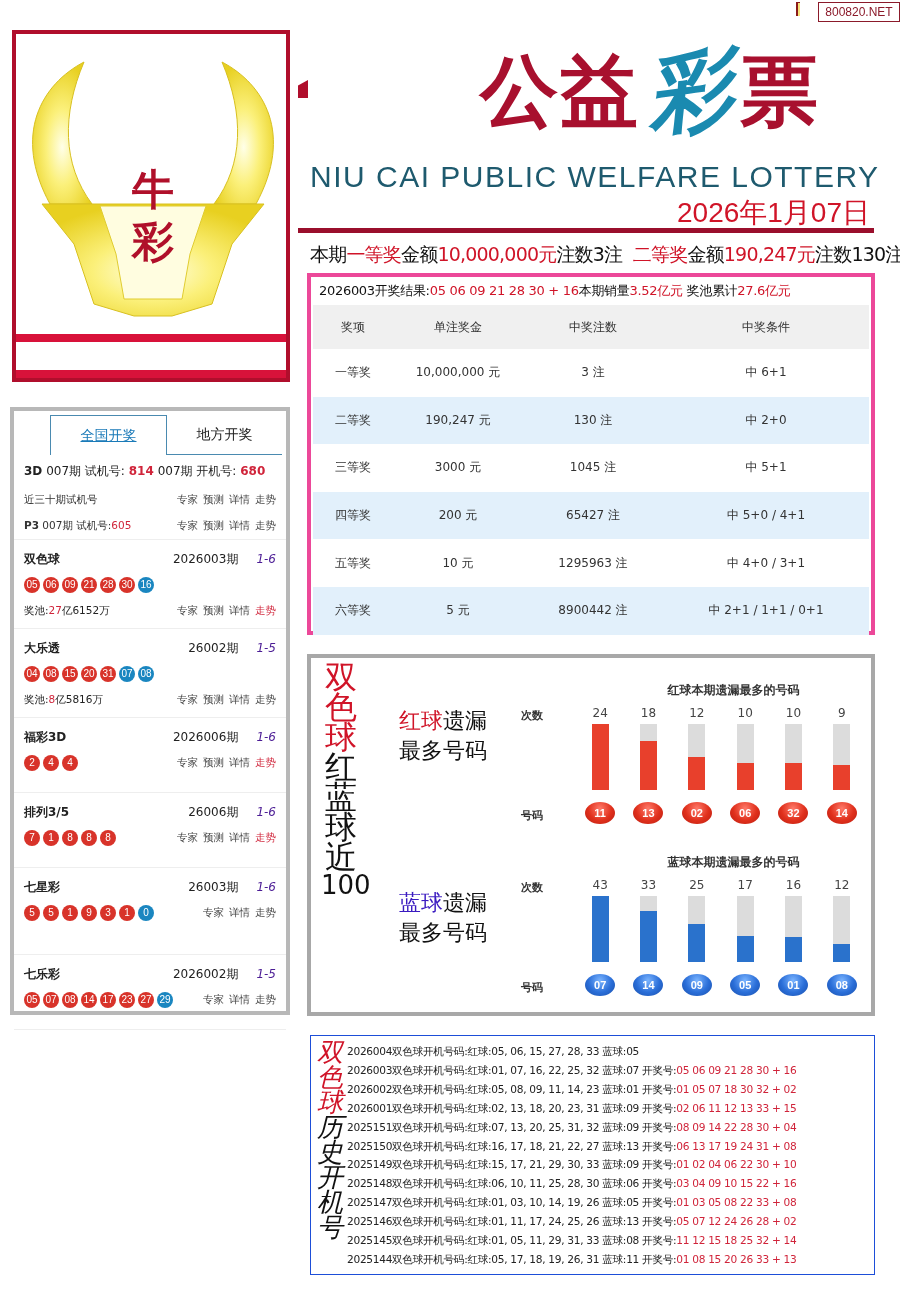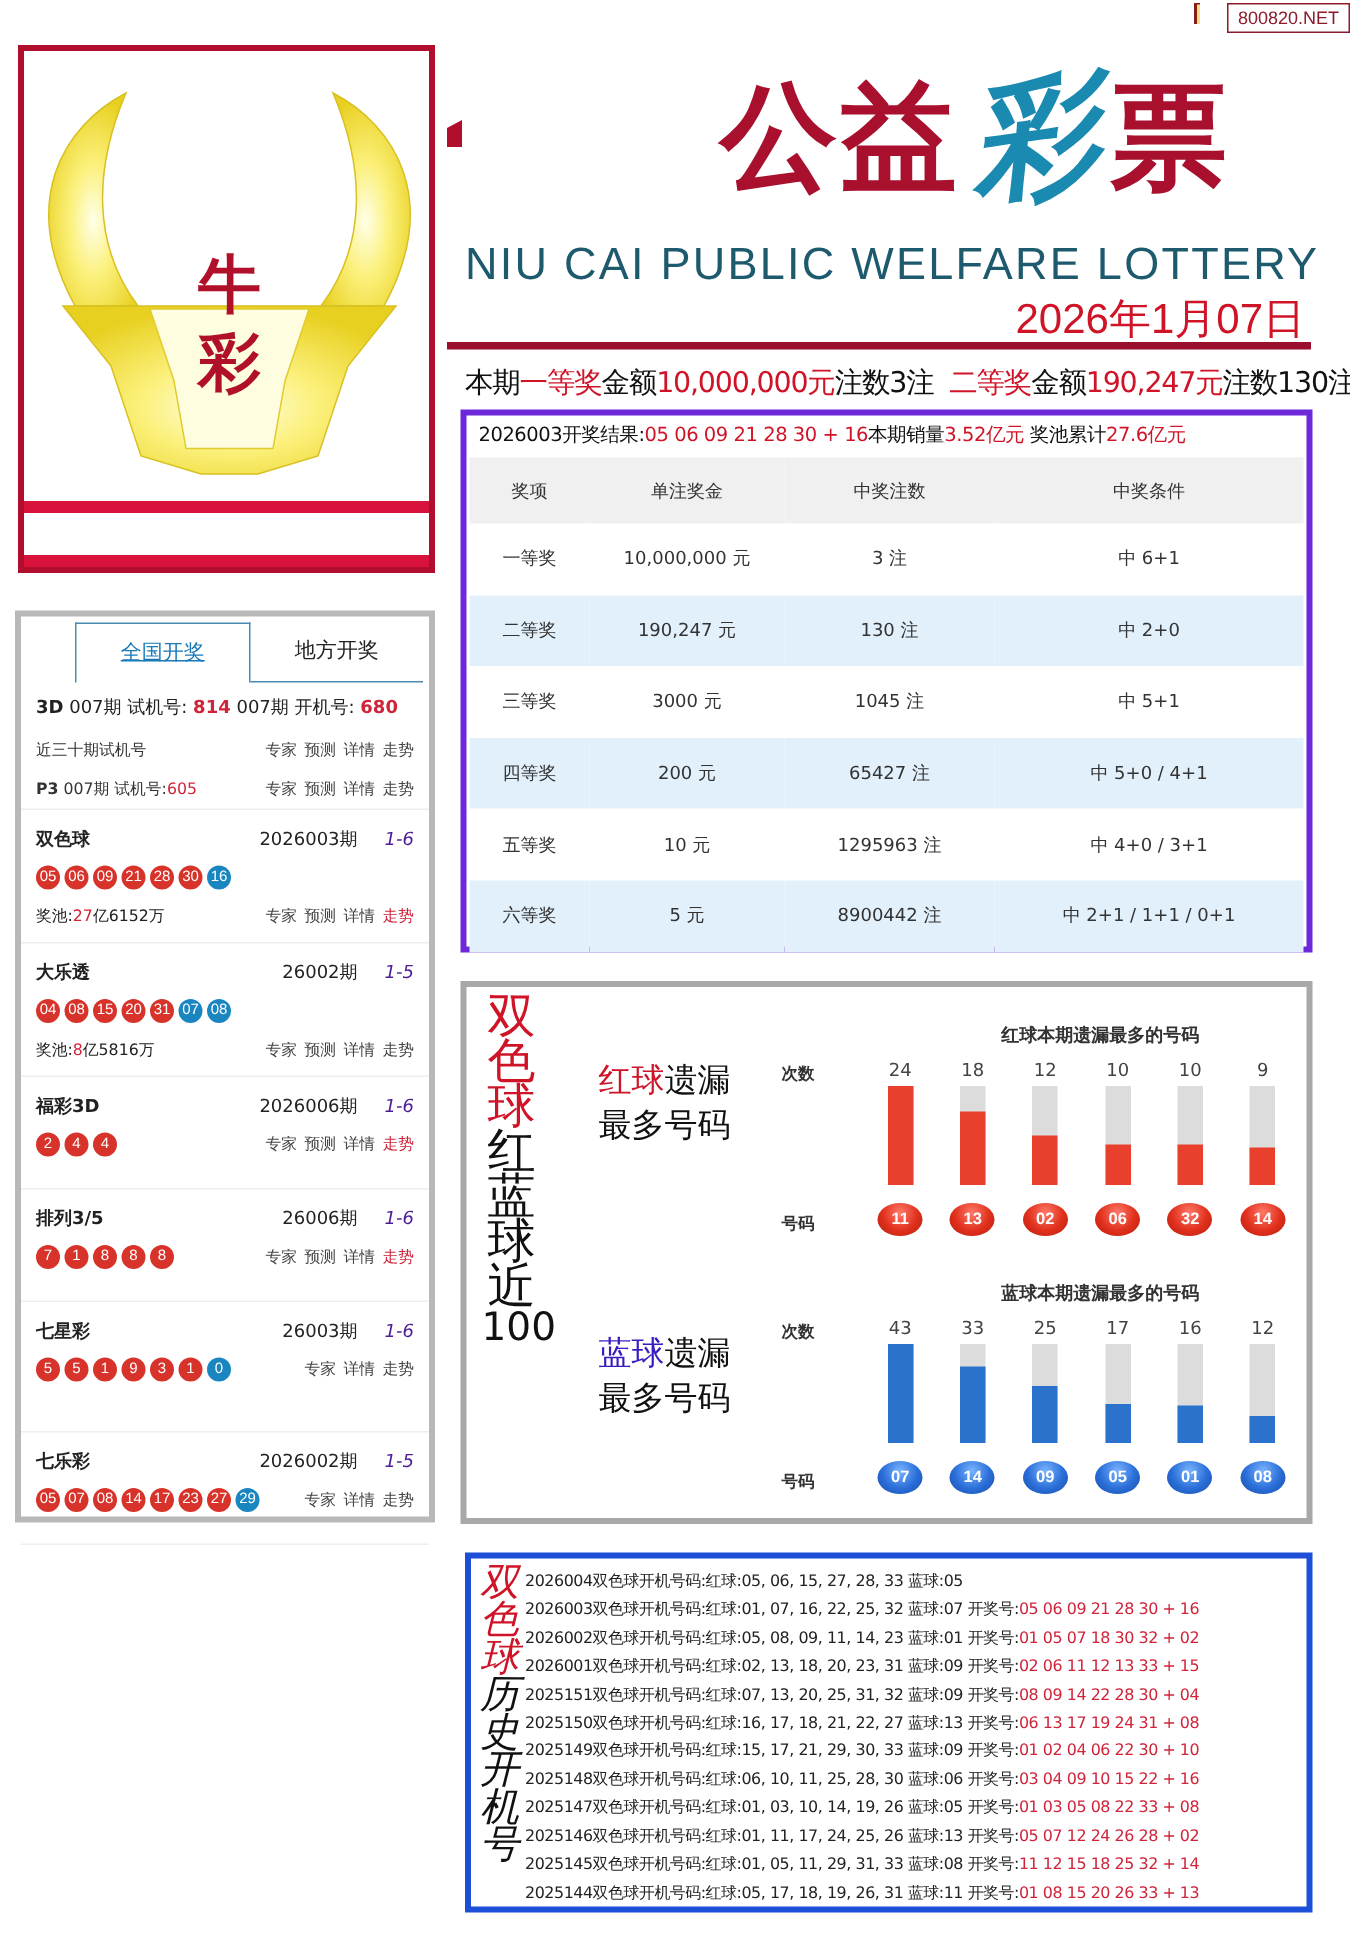--- a/index.html
+++ b/index.html
@@ -21,21 +21,21 @@
   .title-cn .cai { color: #1a8ab0; font-style: italic; transform: rotate(-8deg); display: inline-block; font-size: 86px; margin: 0 6px; }
   .title-mark { position: absolute; left: 298px; top: 80px; width: 10px; height: 18px; background: #b00e2c; clip-path: polygon(0 30%, 100% 0, 100% 100%, 0 100%); }
   .title-en { position: absolute; left: 310px; top: 160px; font-family: "Liberation Sans", sans-serif; font-size: 30px; color: #1e5a6e; letter-spacing: 1.5px; white-space: nowrap; }
   .title-date { position: absolute; right: 30px; top: 194px; font-family: "Liberation Sans", sans-serif; font-size: 28px; color: #d01428; }
   .header-rule { position: absolute; left: 298px; top: 228px; width: 576px; height: 5px; background: #9a0f2c; }
 
   .summary { position: absolute; left: 310px; top: 242px; font-size: 19px; color: #111; white-space: nowrap; font-family: "DejaVu Sans", sans-serif; letter-spacing: -0.8px; }
   .summary .red { color: #d01428; }
 
   
-  .result-box { position: absolute; left: 307px; top: 273px; width: 568px; height: 362px; border: 4px solid #6d28d9; background: #fff; }
+  .result-box { position: absolute; left: 307px; top: 273px; width: 568px; height: 362px; border: 4px solid #ec4899; background: #fff; }
   .result-head { height: 28px; padding-left: 8px; font-size: 13px; line-height: 28px; white-space: nowrap; color: #111; letter-spacing: -0.3px; }
   .result-head .red { color: #d01428; }
   .prize-table { width: 556px; margin-left: 2px; border-collapse: collapse; font-size: 12px; color: #333; }
   .prize-table th { height: 44px; background: #f0f0f0; font-weight: normal; color: #333; }
   .prize-table td { height: 47.6px; text-align: center; }
   .prize-table tr:nth-child(even) td { background: #e2f0fb; }
   .prize-table td:first-child, .prize-table th:first-child { width: 80px; }
   .prize-table td:nth-child(2), .prize-table th:nth-child(2) { width: 130px; }
   .prize-table td:nth-child(3), .prize-table th:nth-child(3) { width: 140px; }
 
@@ -78,21 +78,21 @@
   .bar-val { font-size: 12px; color: #444; height: 18px; }
   .bar-track { width: 17px; height: 66px; background: #dcdcdc; position: relative; }
   .bar-fill { position: absolute; left: 0; right: 0; bottom: 0; }
   .bar-fill.red { background: #e8402c; }
   .bar-fill.blue { background: #2a72cc; }
   .num-ball { width: 30px; height: 22px; border-radius: 50%; color: #fff; font-size: 11px; font-weight: bold; line-height: 22px; text-align: center; margin-top: 12px; font-family: "Liberation Sans", sans-serif; }
   .num-ball.red { background: radial-gradient(ellipse at 50% 30%, #ff7a6a 0%, #e0301c 55%, #b81c10 100%); }
   .num-ball.blue { background: radial-gradient(ellipse at 50% 30%, #7ab4ff 0%, #2a6ed8 55%, #1a4ea8 100%); }
 
   
-  .hist-box { position: absolute; left: 310px; top: 1035px; width: 565px; height: 240px; border: 4px solid #1d4ed8; background: #fff; }
+  .hist-box { position: absolute; left: 310px; top: 1035px; width: 565px; height: 240px; border: 1px solid #1d4ed8; background: #fff; }
   .hist-vert { position: absolute; left: 4px; top: 4px; width: 30px; font-size: 26px; line-height: 25px; text-align: center; font-family: "DejaVu Serif", serif; font-style: italic; color: #111; }
   .hist-vert .red { color: #d01428; }
   .hist-list { position: absolute; left: 36px; top: 6px; font-size: 10.6px; line-height: 18.9px; color: #222; white-space: nowrap; font-family: "DejaVu Sans", sans-serif; letter-spacing: -0.3px; }
   .hist-list .red { color: #d0243a; }
 </style>
 </head>
 <body>
 
 <div class="wm-tick"></div>
 <div class="watermark">800820.NET</div>

